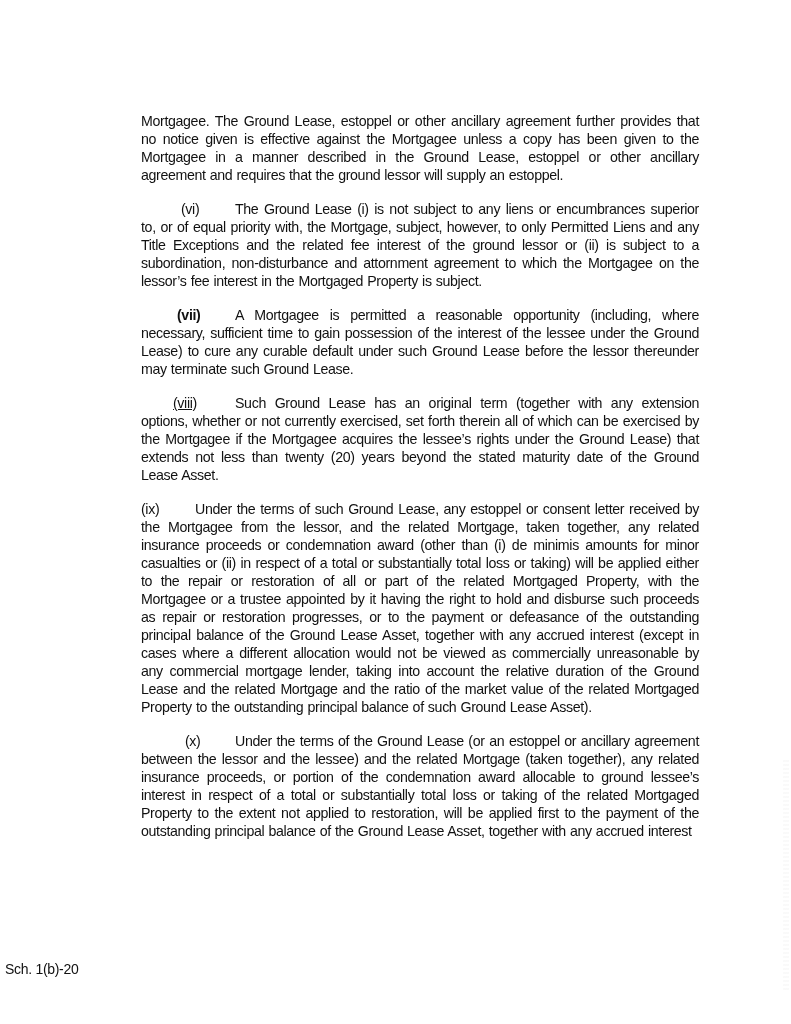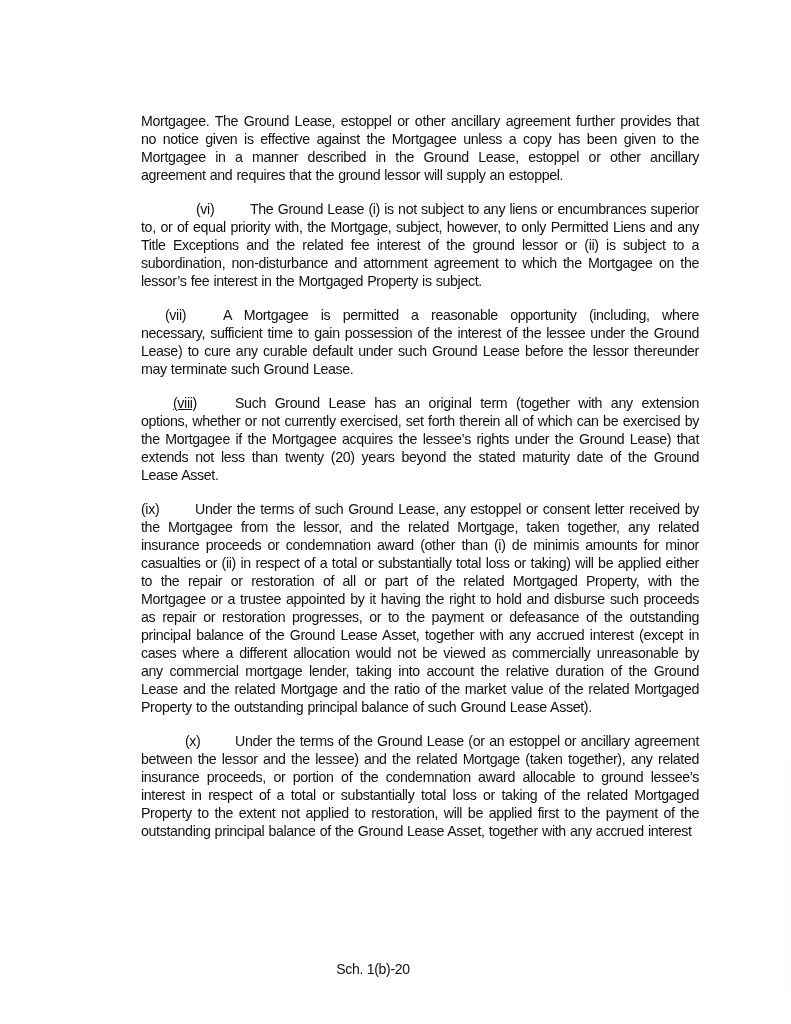--- a/index.html
+++ b/index.html
@@ -29,32 +29,32 @@
       letter-spacing: -0.35px;
       word-spacing: 0.5px;
     }
     .para.first {
       text-indent: 0;
     }
     .num {
       display: inline-block;
       text-indent: 0;
     }
-    .p-vi .num   { margin-left: 55px; width: 54px; }
-    .p-vii .num  { margin-left: 24px; width: 58px; }
+    .p-vi .num   { margin-left: 40px; width: 54px; }
+    .p-vii .num  { margin-left: 36px; width: 58px; font-weight: bold; }
     .p-viii .num { margin-left: 32px; width: 62px; text-decoration: underline; }
     .p-ix .num   { width: 54px; }
     .p-x .num    { margin-left: 44px; width: 50px; }
     .p-xi .num   { margin-left: 40px; width: 54px; }
     .footer {
       position: absolute;
       top: 961px;
-      left: 12px;
+      left: 5px;
       width: 722px;
-      text-align: center;
+      text-align: left;
       font-size: 14px;
       letter-spacing: -0.3px;
     }
     .scan-edge {
       position: absolute;
       right: 2px;
       top: 760px;
       width: 6px;
       height: 230px;
       background: repeating-linear-gradient(0deg, #f6f6f6 0 2px, #ffffff 2px 4px);

